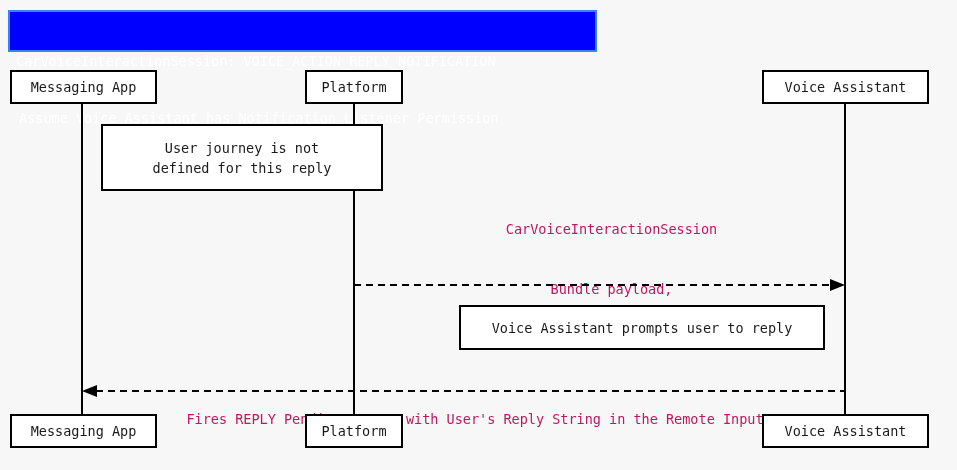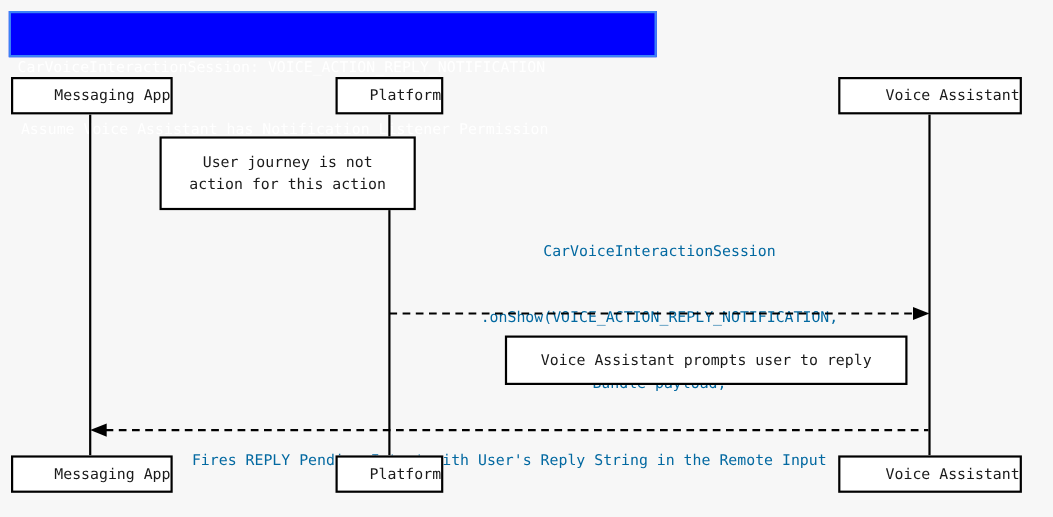--- a/index.html
+++ b/index.html
@@ -45,21 +45,21 @@
 
   
   .participant {
     background: #ffffff;
     border: 2px solid #000000;
     box-sizing: border-box;
     color: #1a1a1a;
     font-size: 13.5px;
     display: flex;
     align-items: center;
-    justify-content: flex-end;
+    justify-content: center;
     white-space: pre;
     height: 34px;
   }
 
   
   .lifeline {
     width: 2px;
     background: #000000;
   }
 
@@ -74,25 +74,26 @@
     text-align: center;
     white-space: pre;
     display: flex;
     flex-direction: column;
     justify-content: center;
   }
   .note span { display: block; }
 
   
   .msg-label {
-    color: #0369a1;
+    color: #be185d;
     font-size: 13.5px;
     line-height: 20px;
     text-align: center;
     white-space: pre;
+    margin-left: 12px;
   }
   .msg-label span { display: block; }
 
   
   .arrow-svg { overflow: visible; }
 </style>
 </head>
 <body>
 
 <div id="diagram">
@@ -109,28 +110,27 @@
   <div class="abs participant" style="left:10px; top:70px; width:147px;">
     <span>Messaging App</span>
   </div>
   <div class="abs participant" style="left:305px; top:70px; width:98px;">
     <span>Platform</span>
   </div>
   <div class="abs participant" style="left:762px; top:70px; width:167px;">
     <span>Voice Assistant</span>
   </div>
 
-  <div class="abs note" style="left:101px; top:124px; width:233px; height:67px;margin-left:44px;">
+  <div class="abs note" style="left:101px; top:124px; width:282px; height:67px;">
     <span>User journey is not</span>
-    <span>action for this action</span>
+    <span>defined for this reply</span>
   </div>
 
   <div class="abs msg-label" style="left:355px; top:179px; width:489px;">
     <span>CarVoiceInteractionSession</span>
-    <span>.onShow(VOICE_ACTION_REPLY_NOTIFICATION,</span>
     <span>Bundle payload,</span>
   </div>
 
   <svg class="abs arrow-svg" style="left:353px; top:278px;" width="492" height="14">
     <line x1="1" y1="7" x2="478" y2="7" stroke="#000000" stroke-width="2" stroke-dasharray="7,5"></line>
     <polygon points="492,7 477,1 477,13" fill="#000000"></polygon>
   </svg>
 
   <div class="abs note" style="left:459px; top:305px; width:366px; height:45px;gap:18px;">
     <span>Voice Assistant prompts user to reply</span>

